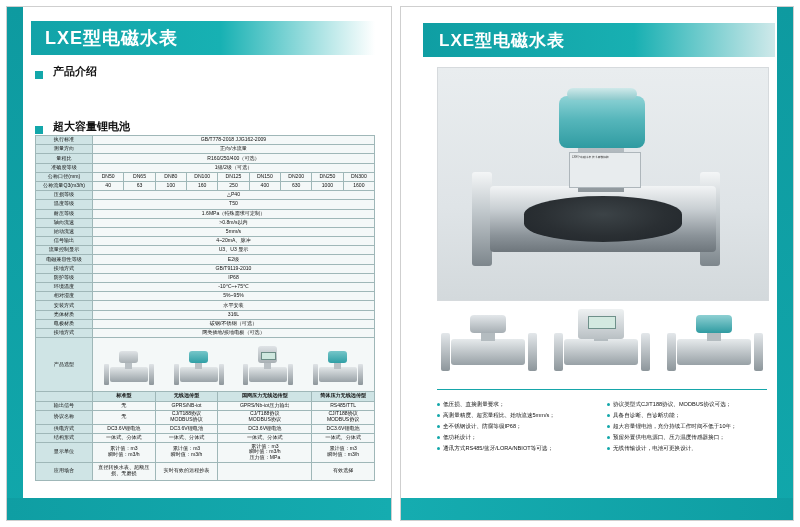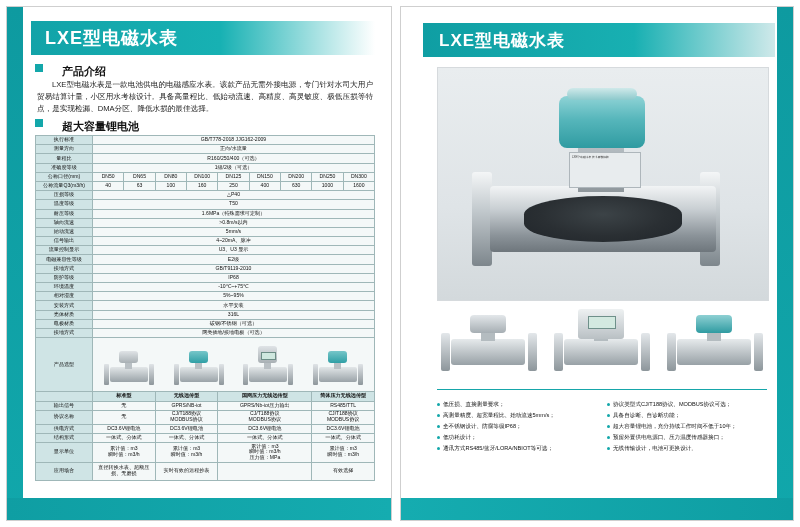--- a/index.html
+++ b/index.html
@@ -29,21 +29,21 @@
   .head-band{
     position:absolute;left:24px;top:14px;width:344px;height:34px;
     background:linear-gradient(90deg,#12a3a8 0%,#17b1b3 55%,#ffffff 100%);
   }
   .head-band .title{
     position:absolute;left:14px;top:5px;color:#fff;font-size:18px;font-weight:bold;
     letter-spacing:1px;
   }
 
   
-  .sec{position:absolute;display:flex;align-items:flex-start;gap:19px;}
+  .sec{position:absolute;display:flex;align-items:flex-end;gap:10px;}
   .sec .bullet{width:8px;height:8px;background:#13a7aa;display:inline-block;}
   .sec .sec-t{font-size:11px;font-weight:bold;color:#111;}
 
   .intro-txt{
     position:absolute;left:30px;top:72px;width:336px;
     font-size:7.6px;line-height:1.55;color:#222;text-align:justify;text-indent:15px;
   }
 
   
   table.spec{
@@ -175,21 +175,20 @@
 
     <div class="head-band">
       <span class="title">LXE型电磁水表</span>
     </div>
 
     <div class="sec" style="left:28px;top:57px;">
       <span class="bullet"></span>
       <span class="sec-t">产品介绍</span>
     </div>
 
-    <div class="intro-txt">LXE型电磁水表是一款电池供电的电磁感应水表。该款产品无需外接电源，专门针对水司大用户贸易结算计量，小区用水考核设计。具备高量程比、低始动流速、高精度、高灵敏度、极低压损等特点，是实现检漏、DMA分区、降低水损的最佳选择。</div>
 
     <div class="sec" style="left:28px;top:112px;">
       <span class="bullet"></span>
       <span class="sec-t">超大容量锂电池</span>
     </div>
 
     <table class="spec">
       <tbody>
           <tr>
             <td class="lbl">执行标准</td>

